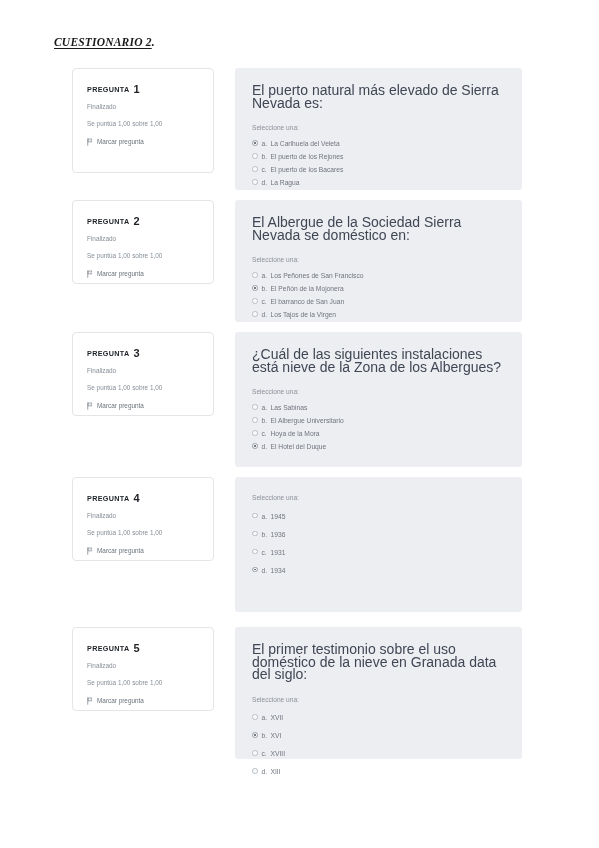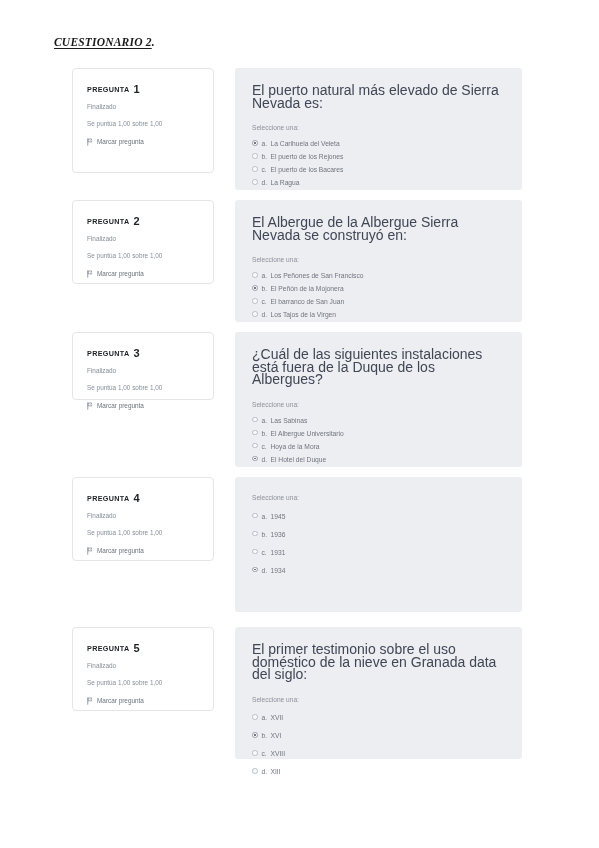--- a/index.html
+++ b/index.html
@@ -234,21 +234,21 @@
           <div class="qinfo-grade">Se puntúa 1,00 sobre 1,00</div>
           <div class="qinfo-flag">
             <svg class="flag-icon" viewBox="0 0 8 10" xmlns="http://www.w3.org/2000/svg">
               <path d="M1 0.6 L1 9.4" stroke="#6a737c" stroke-width="0.9" fill="none" stroke-linecap="round"></path>
               <path d="M1.6 1 L6.6 1 L5.3 2.9 L6.6 4.8 L1.6 4.8 Z" fill="none" stroke="#6a737c" stroke-width="0.8" stroke-linejoin="round"></path>
             </svg>
             <span>Marcar pregunta</span>
           </div>
         </div>
         <div class="qpanel" style="height: 122px;">
-          <div class="qtext">El Albergue de la Albergue Sierra Nevada se construyó en:</div>
+          <div class="qtext">El Albergue de la Sociedad Sierra Nevada se doméstico en:</div>
           <div class="select-label">Seleccione una:</div>
           <ul class="opts">
             <li class="opt">
               <span class="radio"></span>
               <span class="opt-letter">a.</span>
               <span class="opt-text">Los Peñones de San Francisco</span>
             </li>
             <li class="opt">
               <span class="radio checked"></span>
               <span class="opt-letter">b.</span>
@@ -261,34 +261,34 @@
             </li>
             <li class="opt">
               <span class="radio"></span>
               <span class="opt-letter">d.</span>
               <span class="opt-text">Los Tajos de la Virgen</span>
             </li>
           </ul>
         </div>
       </div>
       <div class="qblock" style="top: 332px;">
-        <div class="qinfo" style="height: 68px;">
+        <div class="qinfo" style="height: 84px;">
           <div class="qinfo-head"><span>PREGUNTA</span><span class="qnum">3</span></div>
           <div class="qinfo-state">Finalizado</div>
           <div class="qinfo-grade">Se puntúa 1,00 sobre 1,00</div>
           <div class="qinfo-flag">
             <svg class="flag-icon" viewBox="0 0 8 10" xmlns="http://www.w3.org/2000/svg">
               <path d="M1 0.6 L1 9.4" stroke="#6a737c" stroke-width="0.9" fill="none" stroke-linecap="round"></path>
               <path d="M1.6 1 L6.6 1 L5.3 2.9 L6.6 4.8 L1.6 4.8 Z" fill="none" stroke="#6a737c" stroke-width="0.8" stroke-linejoin="round"></path>
             </svg>
             <span>Marcar pregunta</span>
           </div>
         </div>
         <div class="qpanel" style="height: 135px;">
-          <div class="qtext">¿Cuál de las siguientes instalaciones está fuera de la Duque de los Albergues?</div>
+          <div class="qtext">¿Cuál de las siguientes instalaciones está nieve de la Zona de los Albergues?</div>
           <div class="select-label">Seleccione una:</div>
           <ul class="opts">
             <li class="opt">
               <span class="radio"></span>
               <span class="opt-letter">a.</span>
               <span class="opt-text">Las Sabinas</span>
             </li>
             <li class="opt">
               <span class="radio"></span>
               <span class="opt-letter">b.</span>

